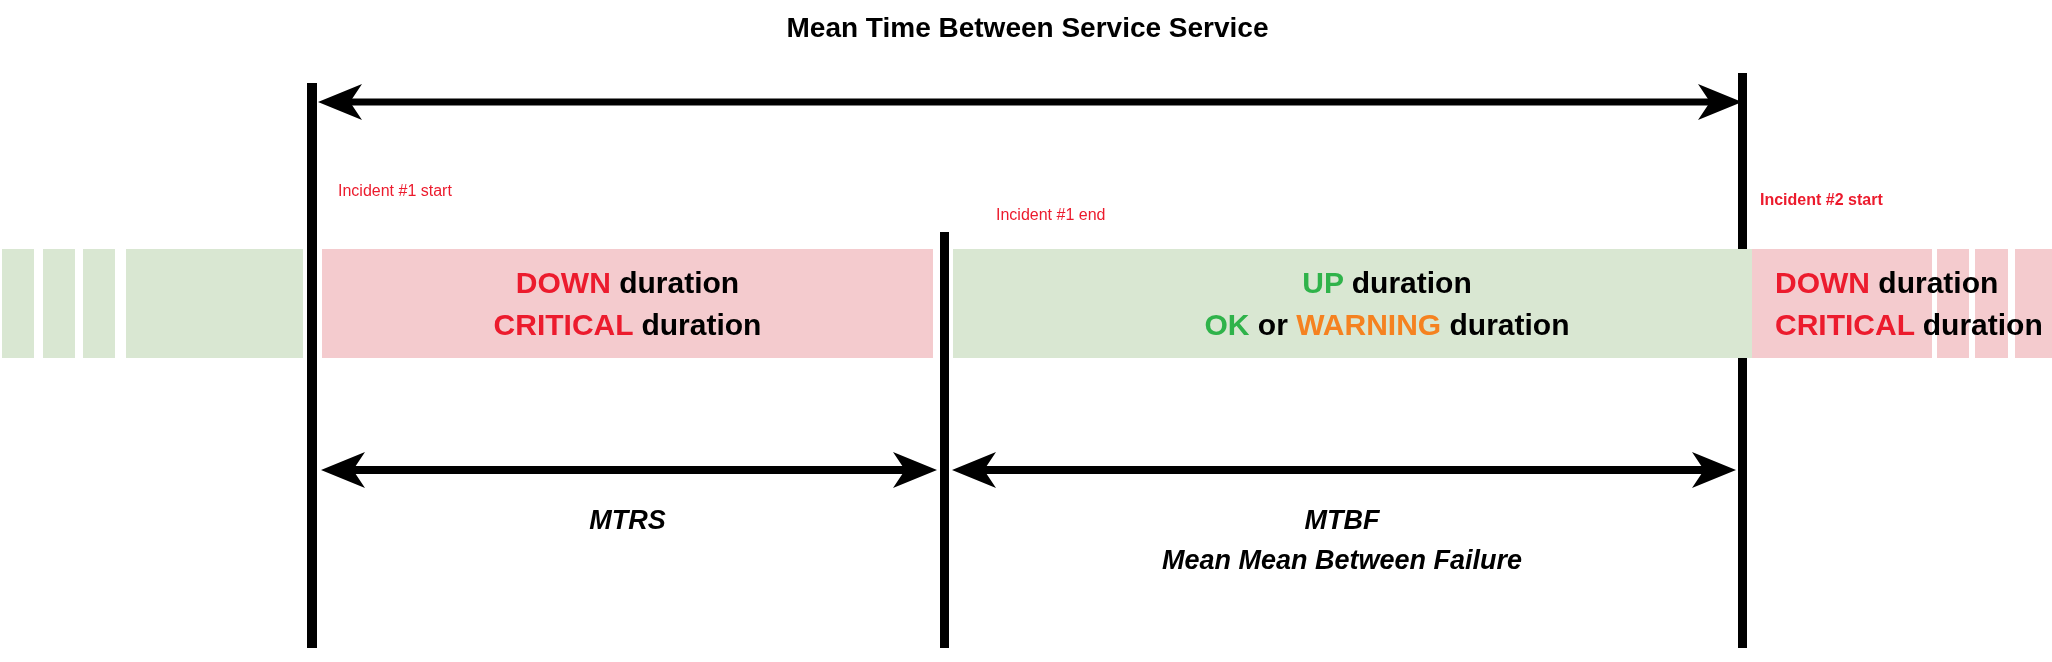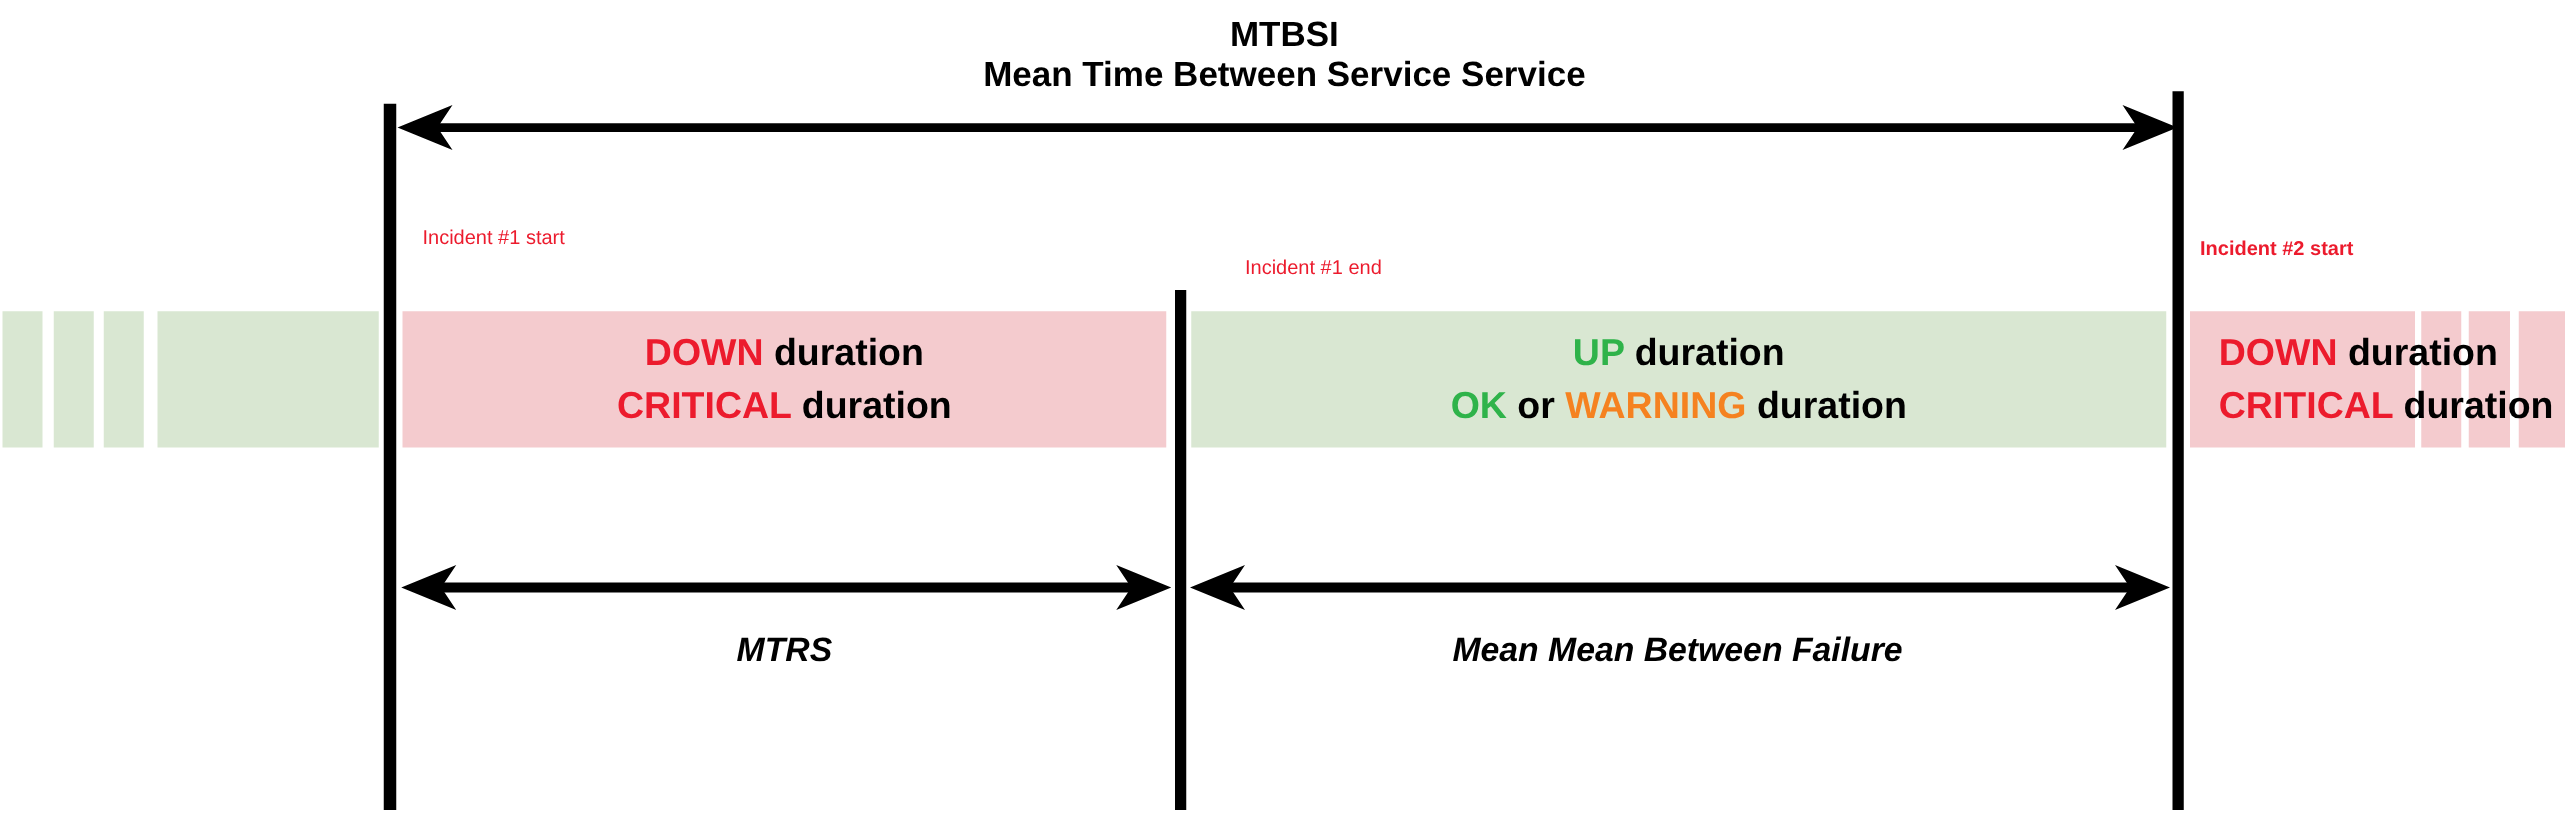--- a/index.html
+++ b/index.html
@@ -18,21 +18,21 @@
   .bar{position:absolute;background:var(--ink);}
   .seg{position:absolute;top:249px;height:109px;}
   .seg.green{background:var(--band-green);}
   .seg.pink{background:var(--band-pink);}
   .band{
     position:absolute;top:249px;height:109px;
     display:flex;flex-direction:column;align-items:center;justify-content:center;
     font-weight:bold;font-size:30px;line-height:42px;white-space:nowrap;
   }
   .band.pink{background:var(--band-pink);}
-  .band.green{background:var(--band-green);}
+  .band.green{background:var(--band-green);padding-left:44px;}
   .band-text-overlay{
     position:absolute;top:249px;height:109px;
     display:flex;flex-direction:column;justify-content:center;align-items:flex-start;
     font-weight:bold;font-size:30px;line-height:42px;white-space:nowrap;z-index:3;
   }
   .em-red{color:var(--status-red);}
   .em-green{color:var(--status-green);}
   .em-orange{color:var(--status-orange);margin-top:46px;}
   .red-label{
     position:absolute;color:var(--status-red);
@@ -47,21 +47,20 @@
     font-size:27px;line-height:40px;font-style:italic;
   }
   .arrow{position:absolute;display:block;}
 </style>
 </head>
 <body>
 
 <div class="canvas">
 
   <div class="title-block">
-    <div>MTBSI</div>
     <div>Mean Time Between Service Service</div>
   </div>
 
   <svg class="arrow" style="left:317px;top:82px;" width="1426" height="40" viewBox="0 0 1426 40">
     <line x1="30" y1="20" x2="1396" y2="20" stroke="#000" stroke-width="7"></line>
     <polygon points="1,20 45,2 33,20 45,38" fill="#000"></polygon>
     <polygon points="1425,20 1381,2 1393,20 1381,38" fill="#000"></polygon>
   </svg>
 
   <div class="red-label" style="left:338px;top:176px;">Incident #1 start</div>
@@ -118,16 +117,17 @@
     <line x1="30" y1="20" x2="756" y2="20" stroke="#000" stroke-width="8"></line>
     <polygon points="1,20 45,2 33,20 45,38" fill="#000"></polygon>
     <polygon points="785,20 741,2 753,20 741,38" fill="#000"></polygon>
   </svg>
 
   <div class="metric-label" style="left:322px;width:611px;top:500px;">
     <div>MTRS</div>
   </div>
 
   <div class="metric-label" style="left:951px;width:782px;top:500px;">
+    <div>MTBF</div>
     <div>Mean Mean Between Failure</div>
   </div>
 
 </div>
 
 </body></html>

